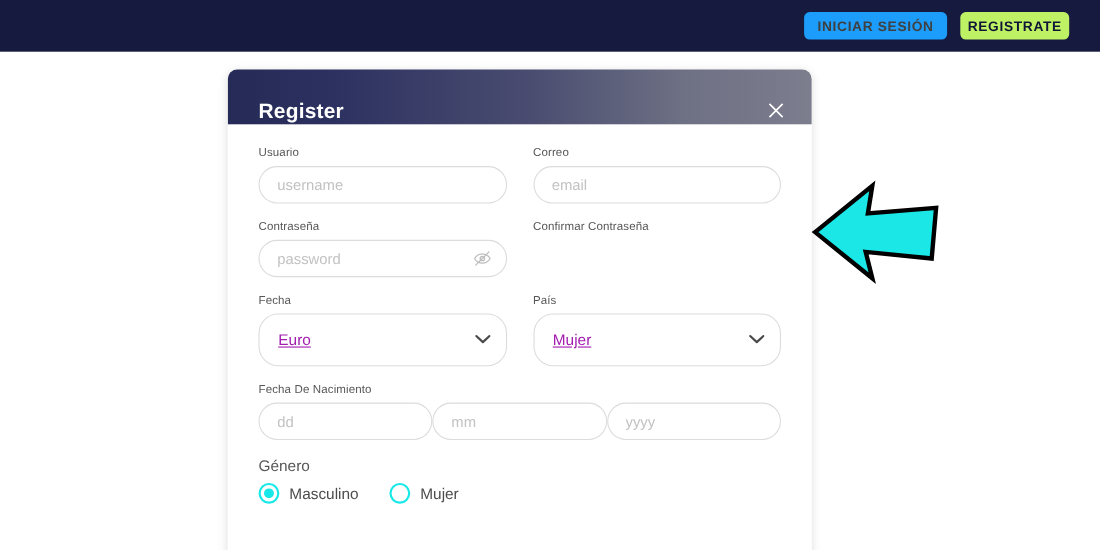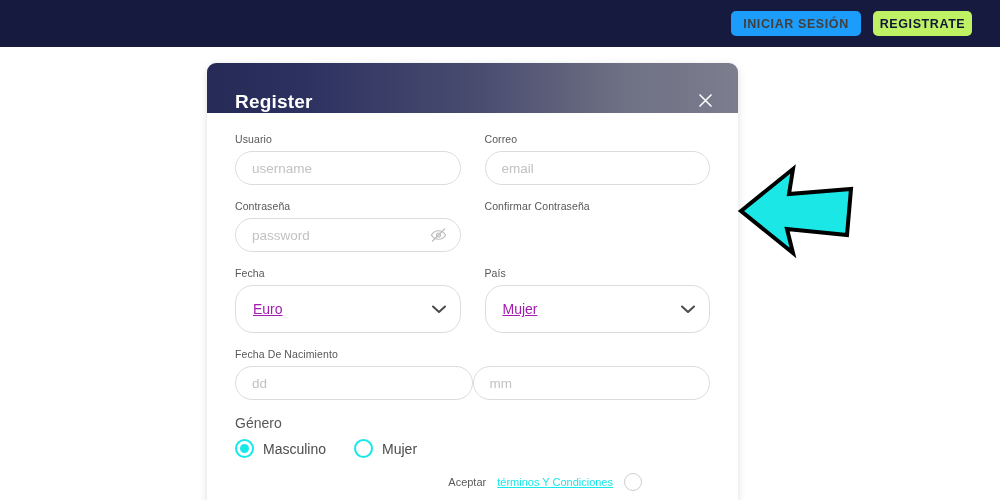--- a/index.html
+++ b/index.html
@@ -220,44 +220,42 @@
 
       <div class="field">
         <label class="field-label">Fecha De Nacimiento</label>
         <div class="date-row">
           <div class="input-wrap">
             <input class="pill" type="text" placeholder="dd" style="">
           </div>
           <div class="input-wrap">
             <input class="pill" type="text" placeholder="mm" style="">
           </div>
+          <div class="input-wrap">
+            <input class="pill" type="text" placeholder="yyyy" style="">
+          </div>
         </div>
       </div>
 
       <div class="field">
         <label class="gender-label">Género</label>
         <div class="gender-row">
           <div class="radio-item">
             <span class="radio">
               <span class="dot"></span>
             </span>
             <span class="radio-text">Masculino</span>
           </div>
           <div class="radio-item">
             <span class="radio"></span>
             <span class="radio-text">Mujer</span>
           </div>
         </div>
       </div>
 
-      <div class="terms-row">
-        <span class="terms-text">Aceptar</span>
-        <a class="terms-link">términos Y Condiciones</a>
-        <span class="terms-check"></span>
-      </div>
 
     </div>
   </div>
 
   <div class="arrow">
     <svg width="118" height="95" viewBox="0 0 118 95">
       <path d="M4 48 L56 6 L52 31 L114 26 L110 72 L50 66 L56 90 Z" fill="#1ce7e7" stroke="#000000" stroke-width="4" stroke-linejoin="miter"></path>
     </svg>
   </div>
 

